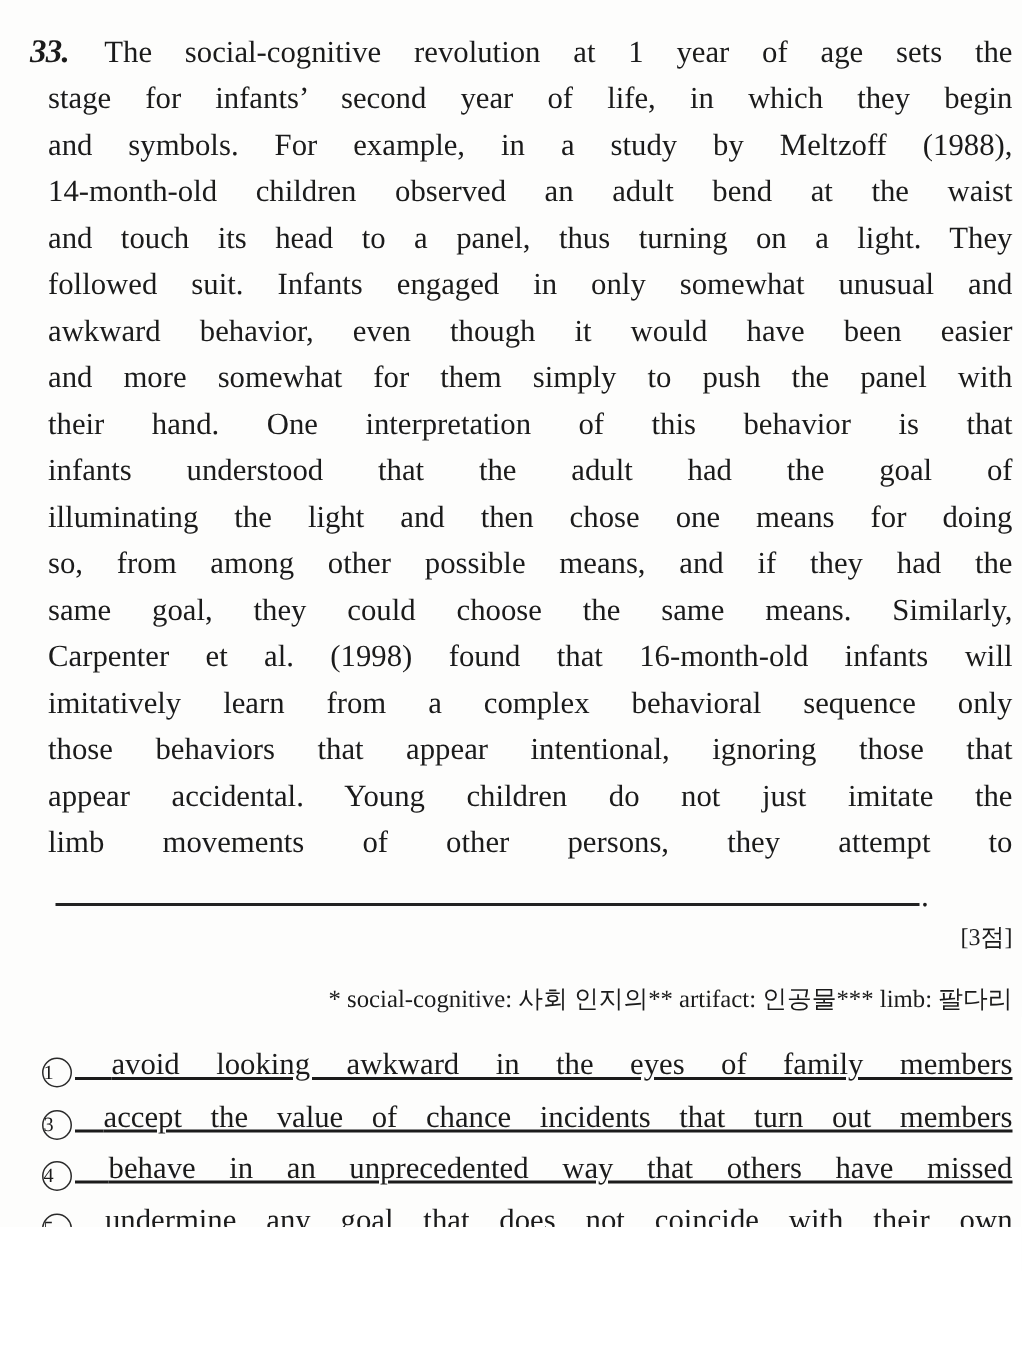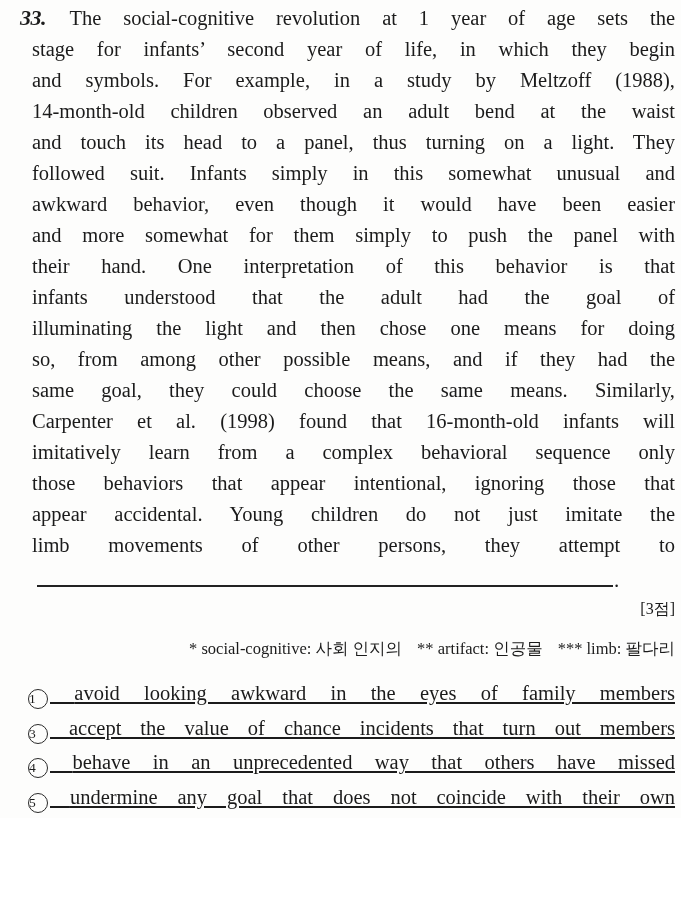--- a/index.html
+++ b/index.html
@@ -1,20 +1,20 @@
 <!DOCTYPE html>
 <html><head>
 <meta charset="utf-8">
 <style>
   html,body{margin:0;padding:0;background:#ffffff;}
   .page{
     width:681px;height:818px;box-sizing:border-box;
     background:#fdfdfc;color:#1b1b1b;
     font-family:"Liberation Serif","DejaVu Serif",serif;
-    padding:2px 6px 0 28px;overflow:hidden;
+    padding:18px 6px 0 28px;overflow:hidden;
   }
   .passage{margin-left:4px;font-size:20.5px;}
   .pline{
     text-align:justify;text-align-last:justify;
     line-height:31px;
   }
   .pline.first{margin-left:-12px;}
   .qnum{
     font-weight:bold;font-style:italic;
     font-size:22px;letter-spacing:-0.5px;
@@ -26,21 +26,21 @@
   }
   .rule{
     width:576px;height:0;border-bottom:2px solid #222;
     margin-bottom:5px;
   }
   .blank-period{font-size:21px;line-height:1;margin-left:1px;margin-bottom:1px;}
   .points{
     text-align:right;font-size:16px;line-height:30px;margin-top:2px;
   }
   .footnotes{
-    display:flex;justify-content:flex-end;gap:15px;
+    display:flex;justify-content:flex-end;
     font-size:16.5px;line-height:26px;margin-top:12px;
     white-space:pre;
   }
   .choices{margin-top:14px;font-size:20.5px;text-decoration:underline;}
   .choice{
     text-align:justify;text-align-last:justify;
     line-height:34.5px;cursor:pointer;
   }
   .cnum{
     display:inline-block;box-sizing:border-box;
@@ -53,21 +53,21 @@
 <body>
 
 <div class="page">
 
   <div class="passage">
     <div class="pline first"><span class="qnum">33.</span> <span>The social-cognitive revolution at 1 year of age sets the</span></div>
     <div class="pline">stage for infants’ second year of life, in which they begin</div>
     <div class="pline">and symbols. For example, in a study by Meltzoff (1988),</div>
     <div class="pline">14-month-old children observed an adult bend at the waist</div>
     <div class="pline">and touch its head to a panel, thus turning on a light. They</div>
-    <div class="pline">followed suit. Infants simply in this somewhat unusual and</div>
+    <div class="pline">followed suit. Infants engaged in only somewhat unusual and</div>
     <div class="pline">awkward behavior, even though it would have been easier</div>
     <div class="pline">and more somewhat for them simply to push the panel with</div>
     <div class="pline">their hand. One interpretation of this behavior is that</div>
     <div class="pline">infants understood that the adult had the goal of</div>
     <div class="pline">illuminating the light and then chose one means for doing</div>
     <div class="pline">so, from among other possible means, and if they had the</div>
     <div class="pline">same goal, they could choose the same means. Similarly,</div>
     <div class="pline">Carpenter et al. (1998) found that 16-month-old infants will</div>
     <div class="pline">imitatively learn from a complex behavioral sequence only</div>
     <div class="pline">those behaviors that appear intentional, ignoring those that</div>

